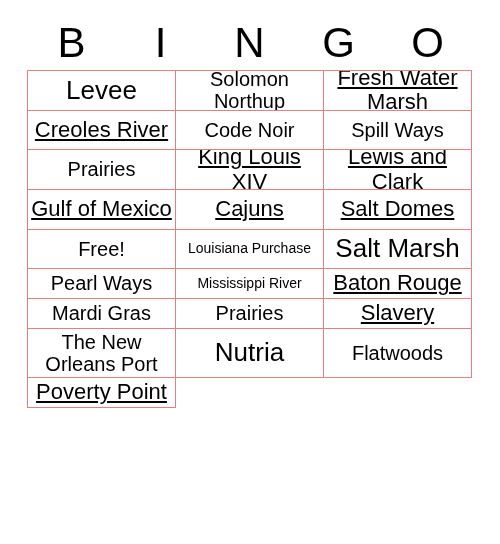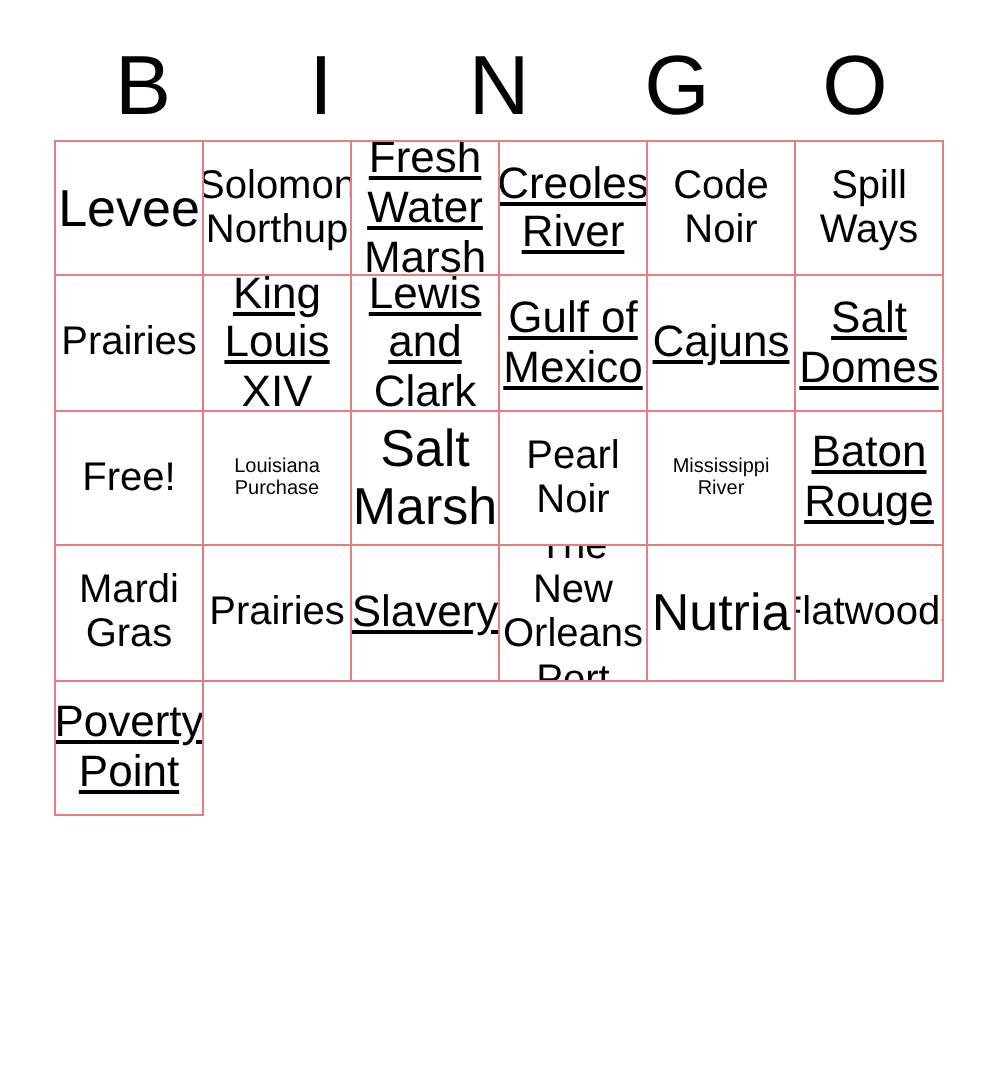--- a/index.html
+++ b/index.html
@@ -39,21 +39,21 @@
     font-family: "Liberation Sans", sans-serif;
   }
   
   #grid {
     position: absolute;
     left: 27px;
     top: 70px;
     width: 445px;
     height: 338px;
     display: grid;
-    grid-template-columns: repeat(6, 1fr);
+    grid-template-columns: repeat(3, 1fr);
     grid-template-rows: repeat(5, 1fr);
     border-top: 1.5px solid #e38080;
     border-left: 1.5px solid #e38080;
     background: #ffffff;
   }
   .cell {
     border-right: 1.5px solid #e38080;
     border-bottom: 1.5px solid #e38080;
     display: flex;
     align-items: center;
@@ -68,21 +68,21 @@
     color: #000000;
     line-height: 1.12;
     font-family: "Liberation Sans", sans-serif;
     word-wrap: break-word;
   }
   
   .sz-xl  { font-size: 20px; }
   .sz-lg  { font-size: 26px; }
   .sz-md  { font-size: 22px; text-decoration: underline; }
   .sz-sm  { font-size: 20px; }
-  .sz-xs  { font-size: 10px; }
+  .sz-xs  { font-size: 14px; }
 </style>
 </head>
 <body>
 
 <div id="bingo-card">
 
   <div id="header-row">
     <div class="header-letter">B</div>
     <div class="header-letter">I</div>
     <div class="header-letter">N</div>
@@ -130,21 +130,21 @@
       <div class="cell">
         <span class="cell-text sz-xl">Free!</span>
       </div>
       <div class="cell">
         <span class="cell-text sz-xs">Louisiana Purchase</span>
       </div>
       <div class="cell">
         <span class="cell-text sz-lg">Salt Marsh</span>
       </div>
       <div class="cell">
-        <span class="cell-text sz-xl">Pearl Noir</span>
+        <span class="cell-text sz-xl">Pearl Ways</span>
       </div>
       <div class="cell">
         <span class="cell-text sz-xs">Mississippi River</span>
       </div>
       <div class="cell">
         <span class="cell-text sz-md">Baton Rouge</span>
       </div>
       <div class="cell">
         <span class="cell-text sz-xl">Mardi Gras</span>
       </div>

